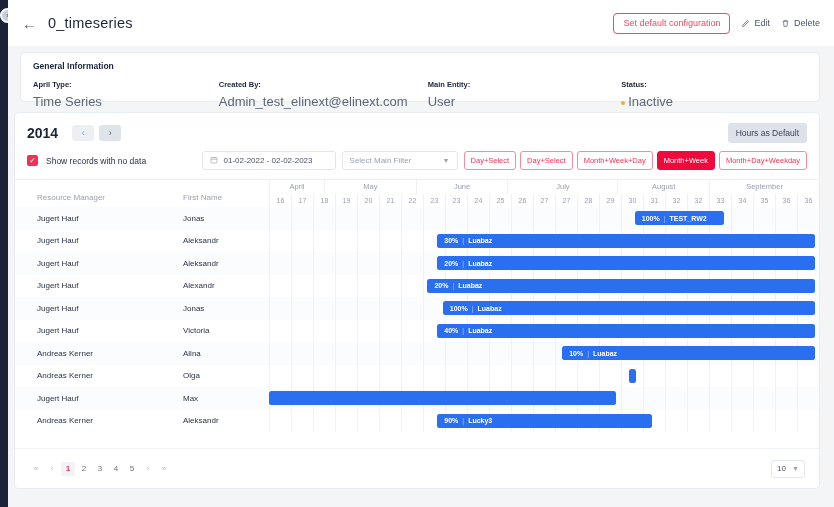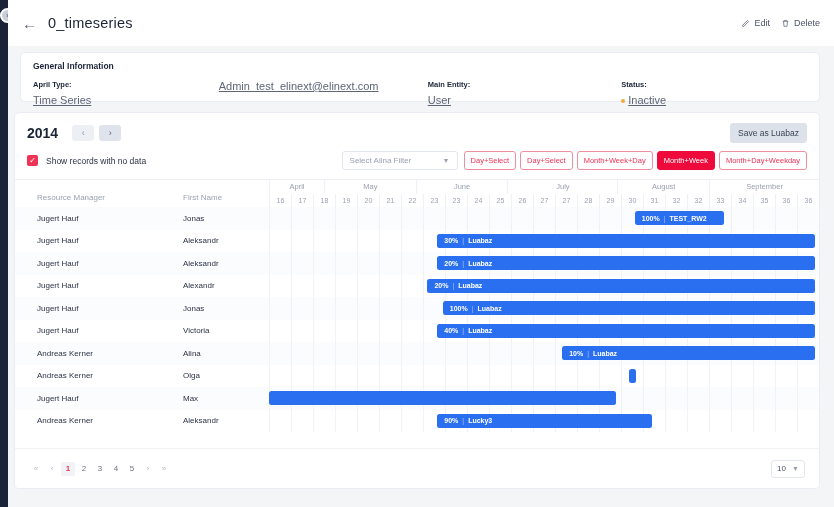--- a/index.html
+++ b/index.html
@@ -52,21 +52,21 @@
     border: 1px solid #e9ecf2;
   }
   .info-card { left: 20px; top: 52px; right: 14px; height: 50px; padding: 8px 12px; }
   .info-title { font-size: 8.5px; font-weight: bold; color: #1c2437; margin-bottom: 9px; }
   .info-grid { display: flex; }
   .info-col { width: 25%; }
   .info-col.c1 { width: 24%; }
   .info-col.c2 { width: 27%; }
   .info-col.c3 { width: 23%; }
   .info-label { font-size: 7.5px; font-weight: bold; color: #1c2437; margin-bottom: 5px; }
-  .info-value { font-size: 11px; color: #5d6577; text-decoration: underline; }
+  .info-value { font-size: 13px; color: #5d6577; }
   .status-dot {
     display: inline-block; width: 4px; height: 4px; border-radius: 50%;
     background: #f2a93b; margin-right: 3px; vertical-align: middle;
   }
 
   
   .main-card { left: 14px; top: 112px; right: 14px; bottom: 18px; overflow: hidden; }
 
   .toolbar-row1 {
     display: flex; align-items: center; padding: 10px 12px 2px 12px;
@@ -185,20 +185,21 @@
 
 <div class="app">
 
   <div class="left-rail"></div>
   <div class="rail-toggle">›</div>
 
   <div class="topbar">
     <div class="back-arrow">←</div>
     <div class="page-title">0_timeseries</div>
     <div class="topbar-actions">
+      <button class="btn-outline-red">Set default configuration</button>
       <div class="icon-action">
         <span>
           <svg width="9" height="9" viewBox="0 0 16 16" fill="none" stroke="#5b6374" stroke-width="1.4">
             <path d="M11.5 2.5l2 2L5 13H3v-2z"></path>
           </svg>
         </span>
         <span>Edit</span>
       </div>
       <div class="icon-action">
         <span>
@@ -212,48 +213,58 @@
   </div>
 
   <div class="card info-card">
     <div class="info-title">General Information</div>
     <div class="info-grid">
       <div class="info-col c1">
         <div class="info-label">April Type:</div>
         <div class="info-value">Time Series</div>
       </div>
       <div class="info-col c2">
+        <div class="info-label">Created By:</div>
         <div class="info-value">Admin_test_elinext@elinext.com</div>
       </div>
       <div class="info-col">
         <div class="info-label">Main Entity:</div>
         <div class="info-value">User</div>
       </div>
       <div class="info-col c3">
         <div class="info-label">Status:</div>
         <div class="info-value"><span class="status-dot"></span><span>Inactive</span></div>
       </div>
     </div>
   </div>
 
   <div class="card main-card">
 
     <div class="toolbar-row1">
       <div class="year">2014</div>
       <button class="nav-btn">‹</button>
       <button class="nav-btn active">›</button>
-      <button class="btn-save-default">Save as Luabaz</button>
+      <button class="btn-save-default">Hours as Default</button>
     </div>
 
     <div class="toolbar-row2">
       <div class="checkbox">✓</div>
       <div class="chk-label">Show records with no data</div>
       <div class="filters-right">
+        <div class="date-input">
+          <span>
+            <svg width="8" height="8" viewBox="0 0 16 16" fill="none" stroke="#9aa1b1" stroke-width="1.3">
+              <rect x="2" y="3" width="12" height="11" rx="1.5"></rect>
+                <path d="M2 6.5h12M5.5 2v2.5M10.5 2v2.5"></path>
+            </svg>
+          </span>
+          <span>01-02-2022 - 02-02-2023</span>
+        </div>
         <div class="fast-filter">
-          <span>Select Alina Filter</span>
+          <span>Select Main Filter</span>
           <span class="caret">▼</span>
         </div>
         <div class="mode-group">
           <button class="mode-btn">Day+Select</button>
           <button class="mode-btn">Day+Select</button>
           <button class="mode-btn">Month+Week+Day</button>
           <button class="mode-btn sel">Month+Week</button>
           <button class="mode-btn">Month+Day+Weekday</button>
         </div>
       </div>

